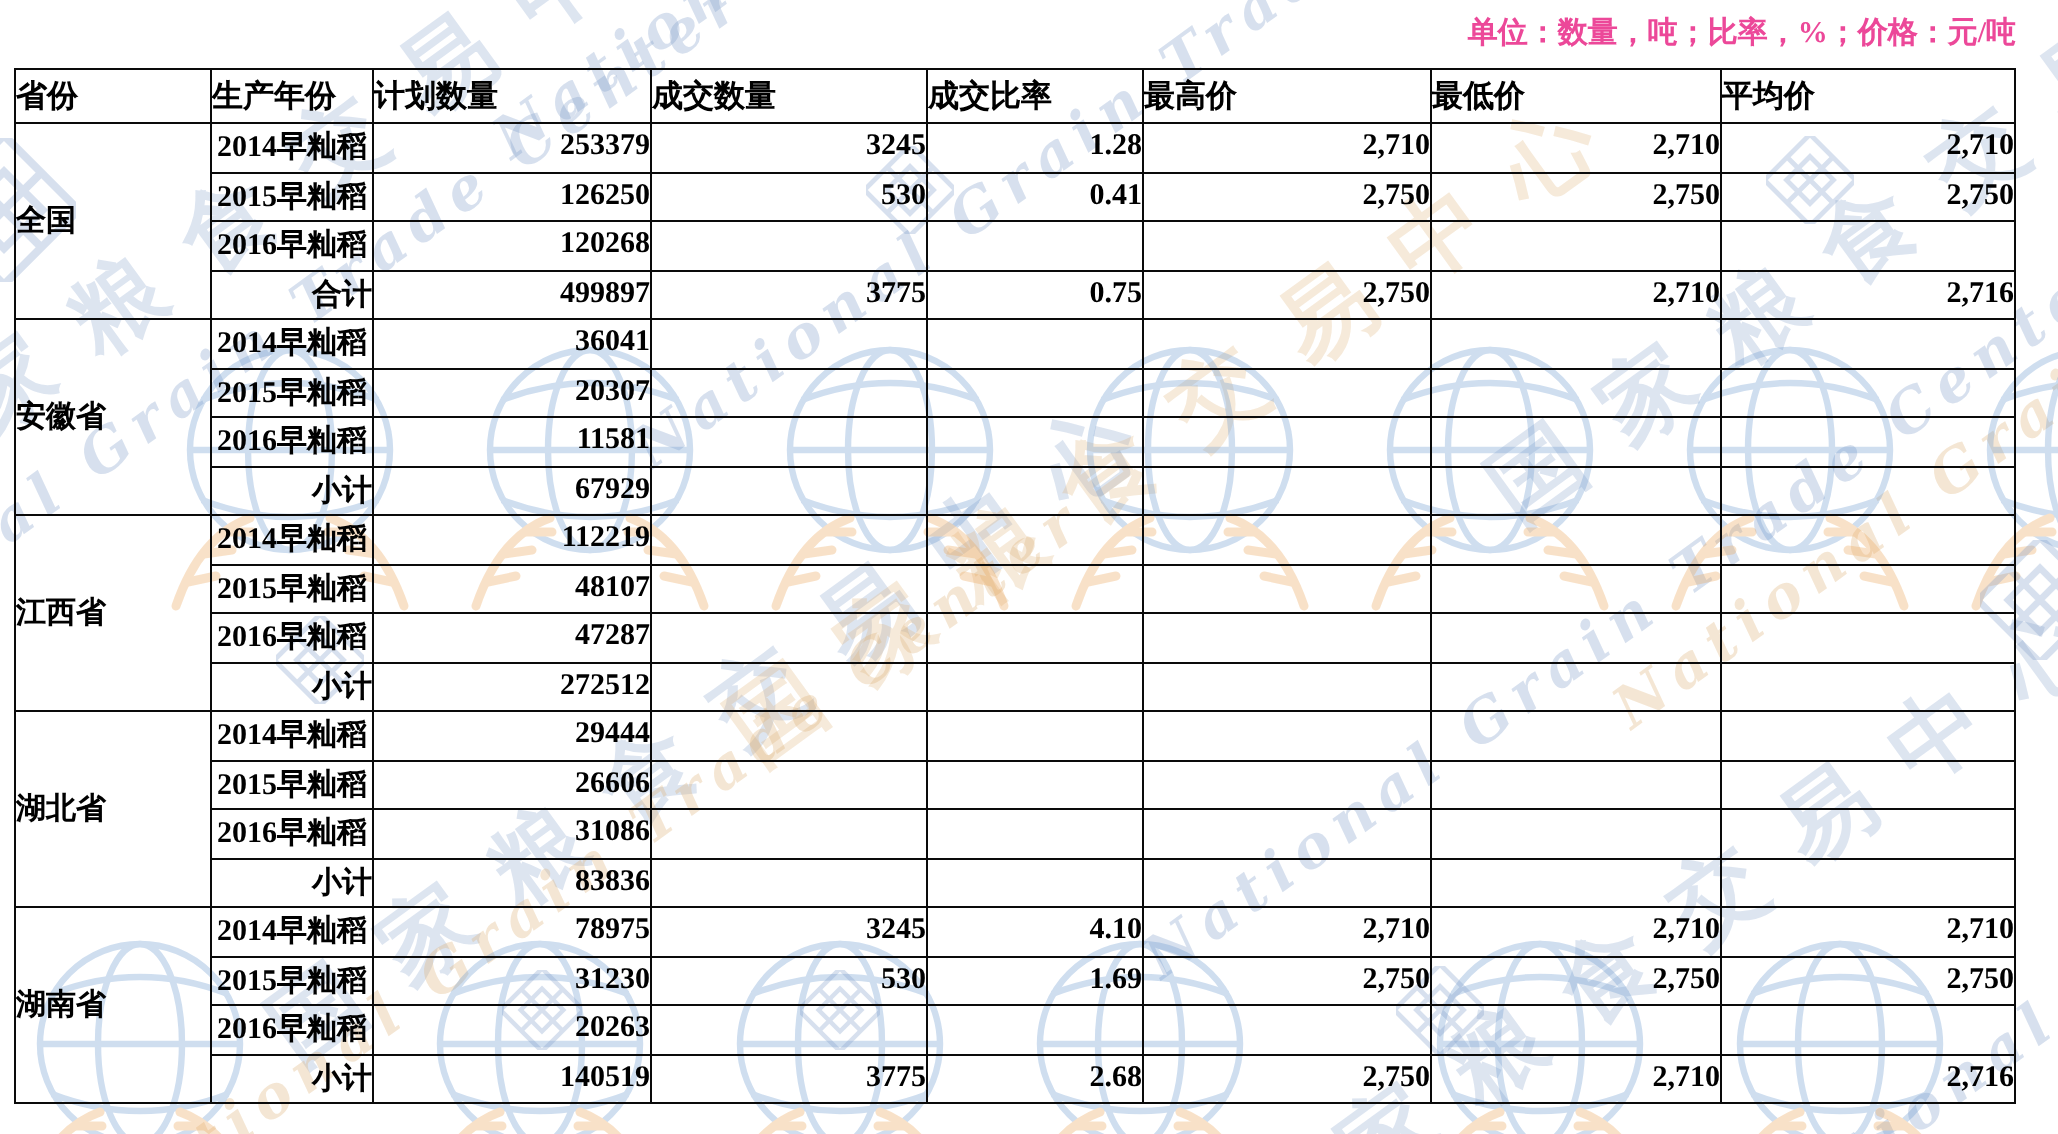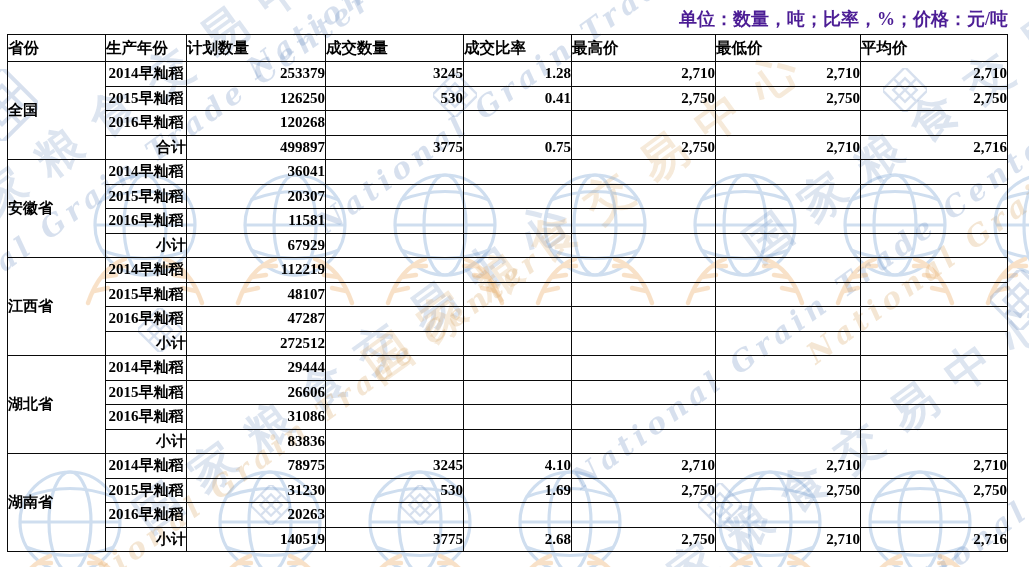--- a/index.html
+++ b/index.html
@@ -24,21 +24,21 @@
     font-style:italic;font-weight:bold;
     font-size:29px;letter-spacing:5px;opacity:.30;
   }
   .wm-logo{position:absolute;opacity:.33;}
   .wm-diamond{position:absolute;opacity:.30;}
 
   
   .unit-note{
     position:absolute;top:7px;right:21px;z-index:2;
     font-family:"Liberation Serif","DejaVu Serif",serif;
-    font-weight:bold;font-size:18px;color:#4c1d95;
+    font-weight:bold;font-size:15px;color:#ec4899;
   }
 
   
   table.results{
     position:absolute;left:7px;top:34px;z-index:1;
     width:1001px;height:518px;
     border-collapse:collapse;table-layout:fixed;
     background:transparent;
     font-family:"Liberation Serif","DejaVu Serif",serif;
     color:#000;

